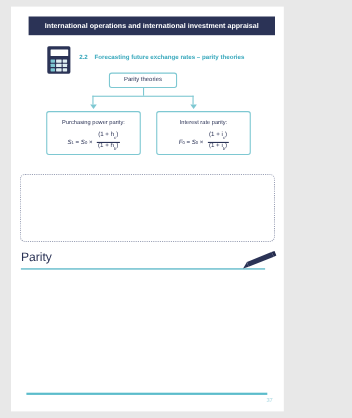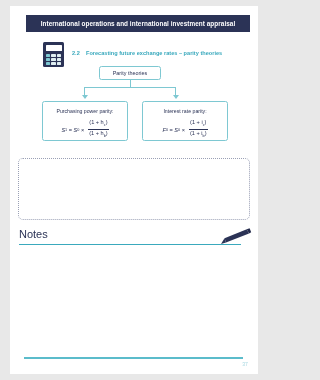--- a/index.html
+++ b/index.html
@@ -310,21 +310,21 @@
           <span class="den"><span>(1 + i</span><sub>b</sub><span>)</span></span>
         </span>
       </span>
     </div>
 
   </div>
 
   <div class="answer-box"></div>
 
   <div class="notes-wrap">
-    <span class="notes-label">Notes</span>
+    <span class="notes-label">Parity</span>
     <div class="notes-rule"></div>
     <svg class="pen-icon" viewBox="0 0 34 20">
       <polygon points="3,17 8,15.5 6.5,11.2" fill="#2b3356"></polygon>
       <polygon points="6.5,11.2 8,15.5 31,6.5 28.8,2.2" fill="#2b3356"></polygon>
       <polygon points="28.8,2.2 31,6.5 33.2,5.2 31.6,1.2" fill="#22294a"></polygon>
     </svg>
   </div>
 
   <div class="footer-rule"></div>
   <div class="page-number">37</div>

